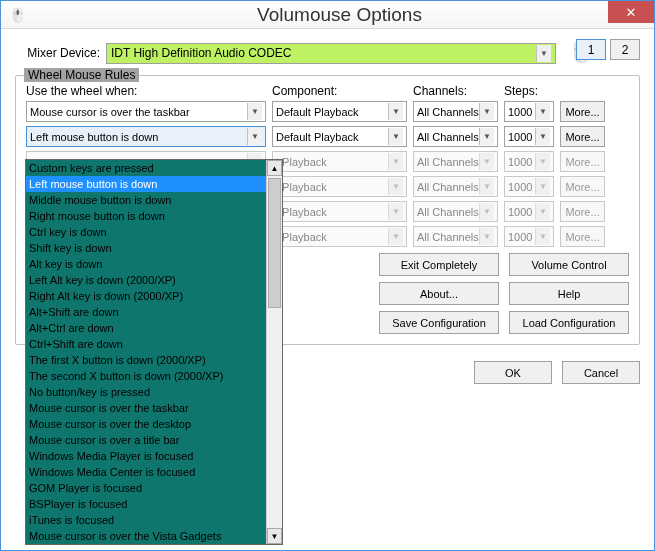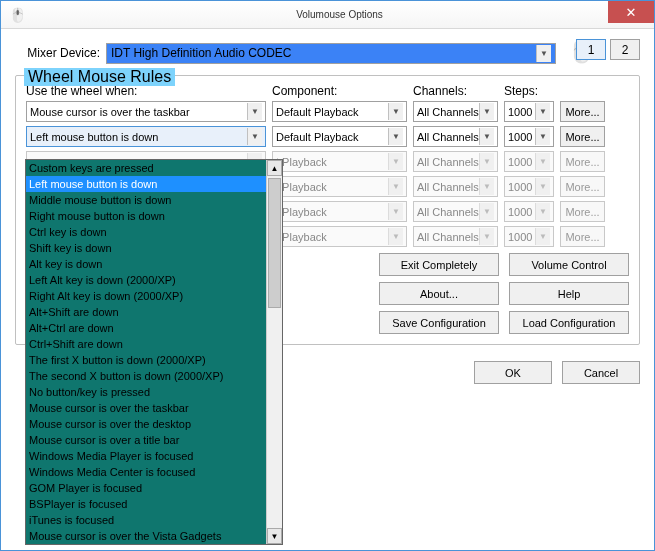--- a/index.html
+++ b/index.html
@@ -28,21 +28,21 @@
   position: relative;
 }
 .titlebar .icon {
   width: 16px; height: 16px;
   margin-left: 8px;
   font-size: 14px;
 }
 .titlebar .title {
   flex: 1;
   text-align: center;
-  font-size: 10px;
+  font-size: 19px;
   color: #333;
 }
 .close-btn {
   width: 46px;
   height: 22px;
   background: #c75050;
   color: #fff;
   display: flex;
   align-items: center;
   justify-content: center;
@@ -65,21 +65,21 @@
 }
 .label {
   white-space: nowrap;
 }
 .mixer-label { width: 85px; text-align: right; }
 .mixer-select {
   flex: 1;
   max-width: 450px;
   height: 21px;
   border: 1px solid #a0a0a0;
-  background: #3b82f6;
+  background: #bef264;
   padding: 0 4px;
   font-size: 12px;
   display: flex;
   align-items: center;
   justify-content: space-between;
   cursor: pointer;
 }
 .mouse-icon {
   width: 28px; height: 28px;
   font-size: 22px;
@@ -109,23 +109,23 @@
   border: 1px solid #c0c0c0;
   border-radius: 2px;
   padding: 8px 10px 10px;
   margin-bottom: 10px;
   position: relative;
 }
 .fieldset-title {
   position: absolute;
   top: -8px;
   left: 8px;
-  background: #7dd3fc;
+  background: #a3a3a3;
   padding: 0 4px;
-  font-size: 16px;
+  font-size: 12px;
 }
 .col-headers {
   display: flex;
   gap: 6px;
   margin-bottom: 3px;
   font-size: 12px;
 }
 .col-headers > div:nth-child(1) { width: 240px; }
 .col-headers > div:nth-child(2) { width: 135px; }
 .col-headers > div:nth-child(3) { width: 85px; }

